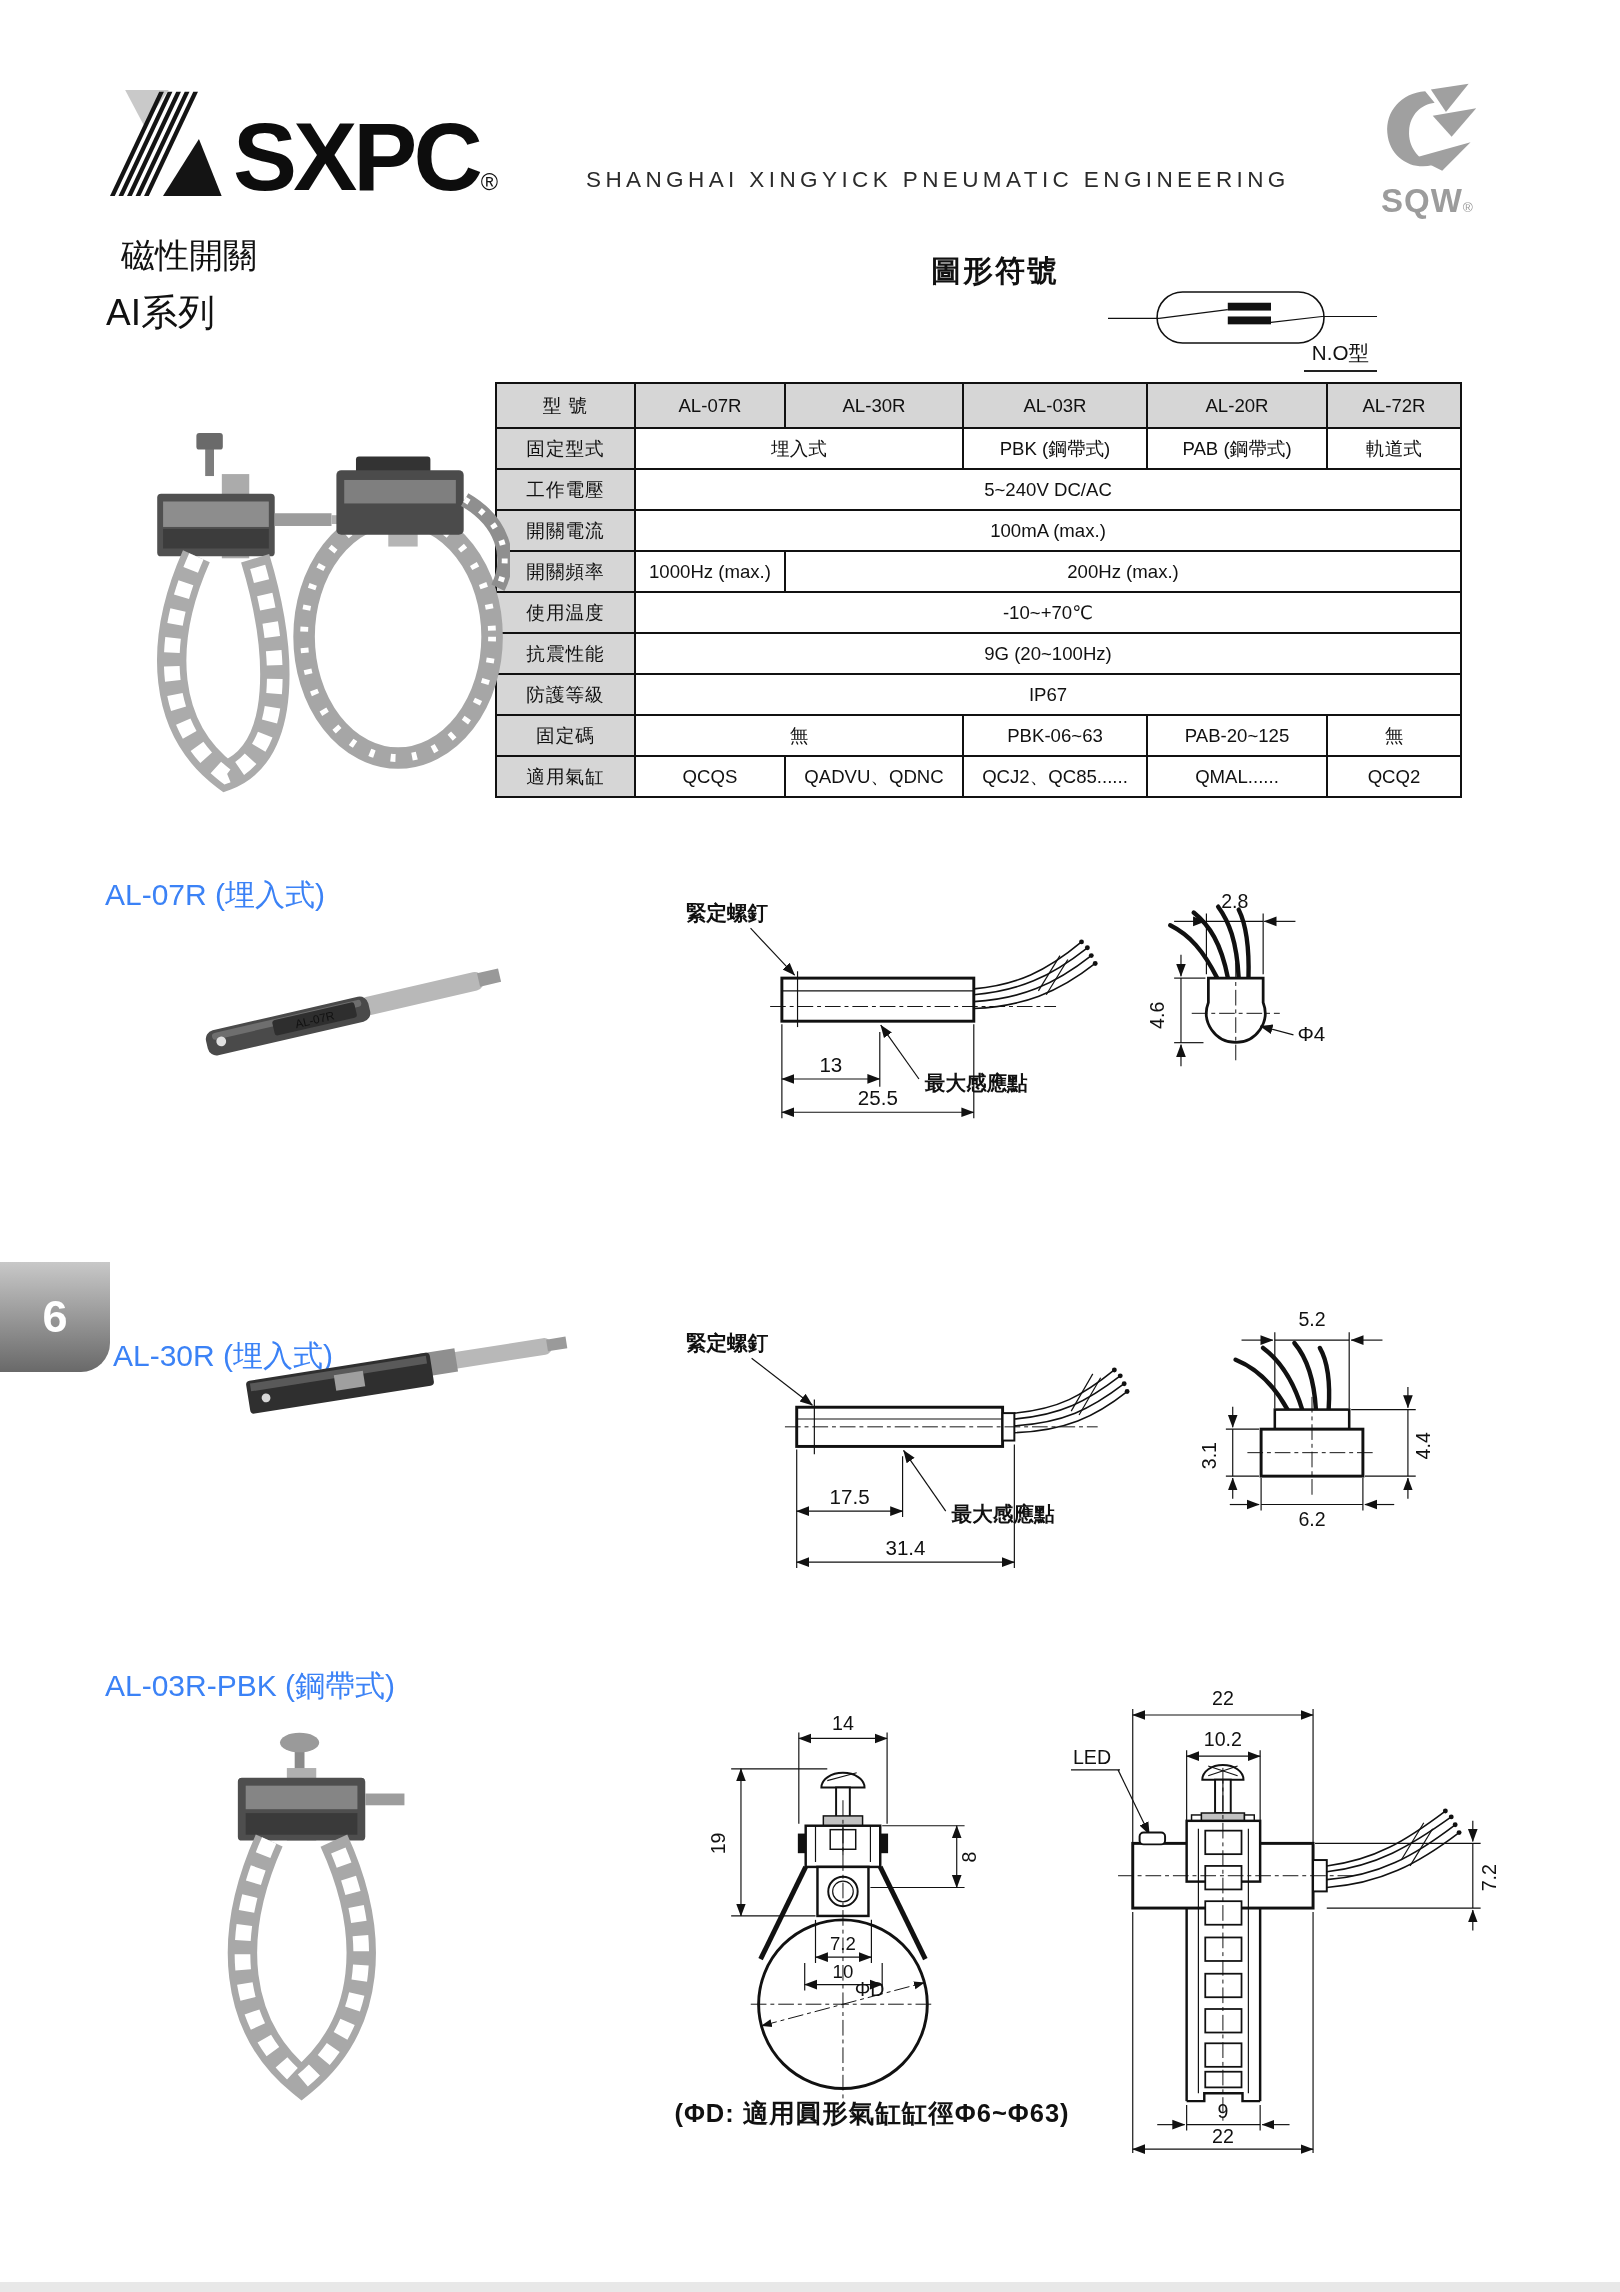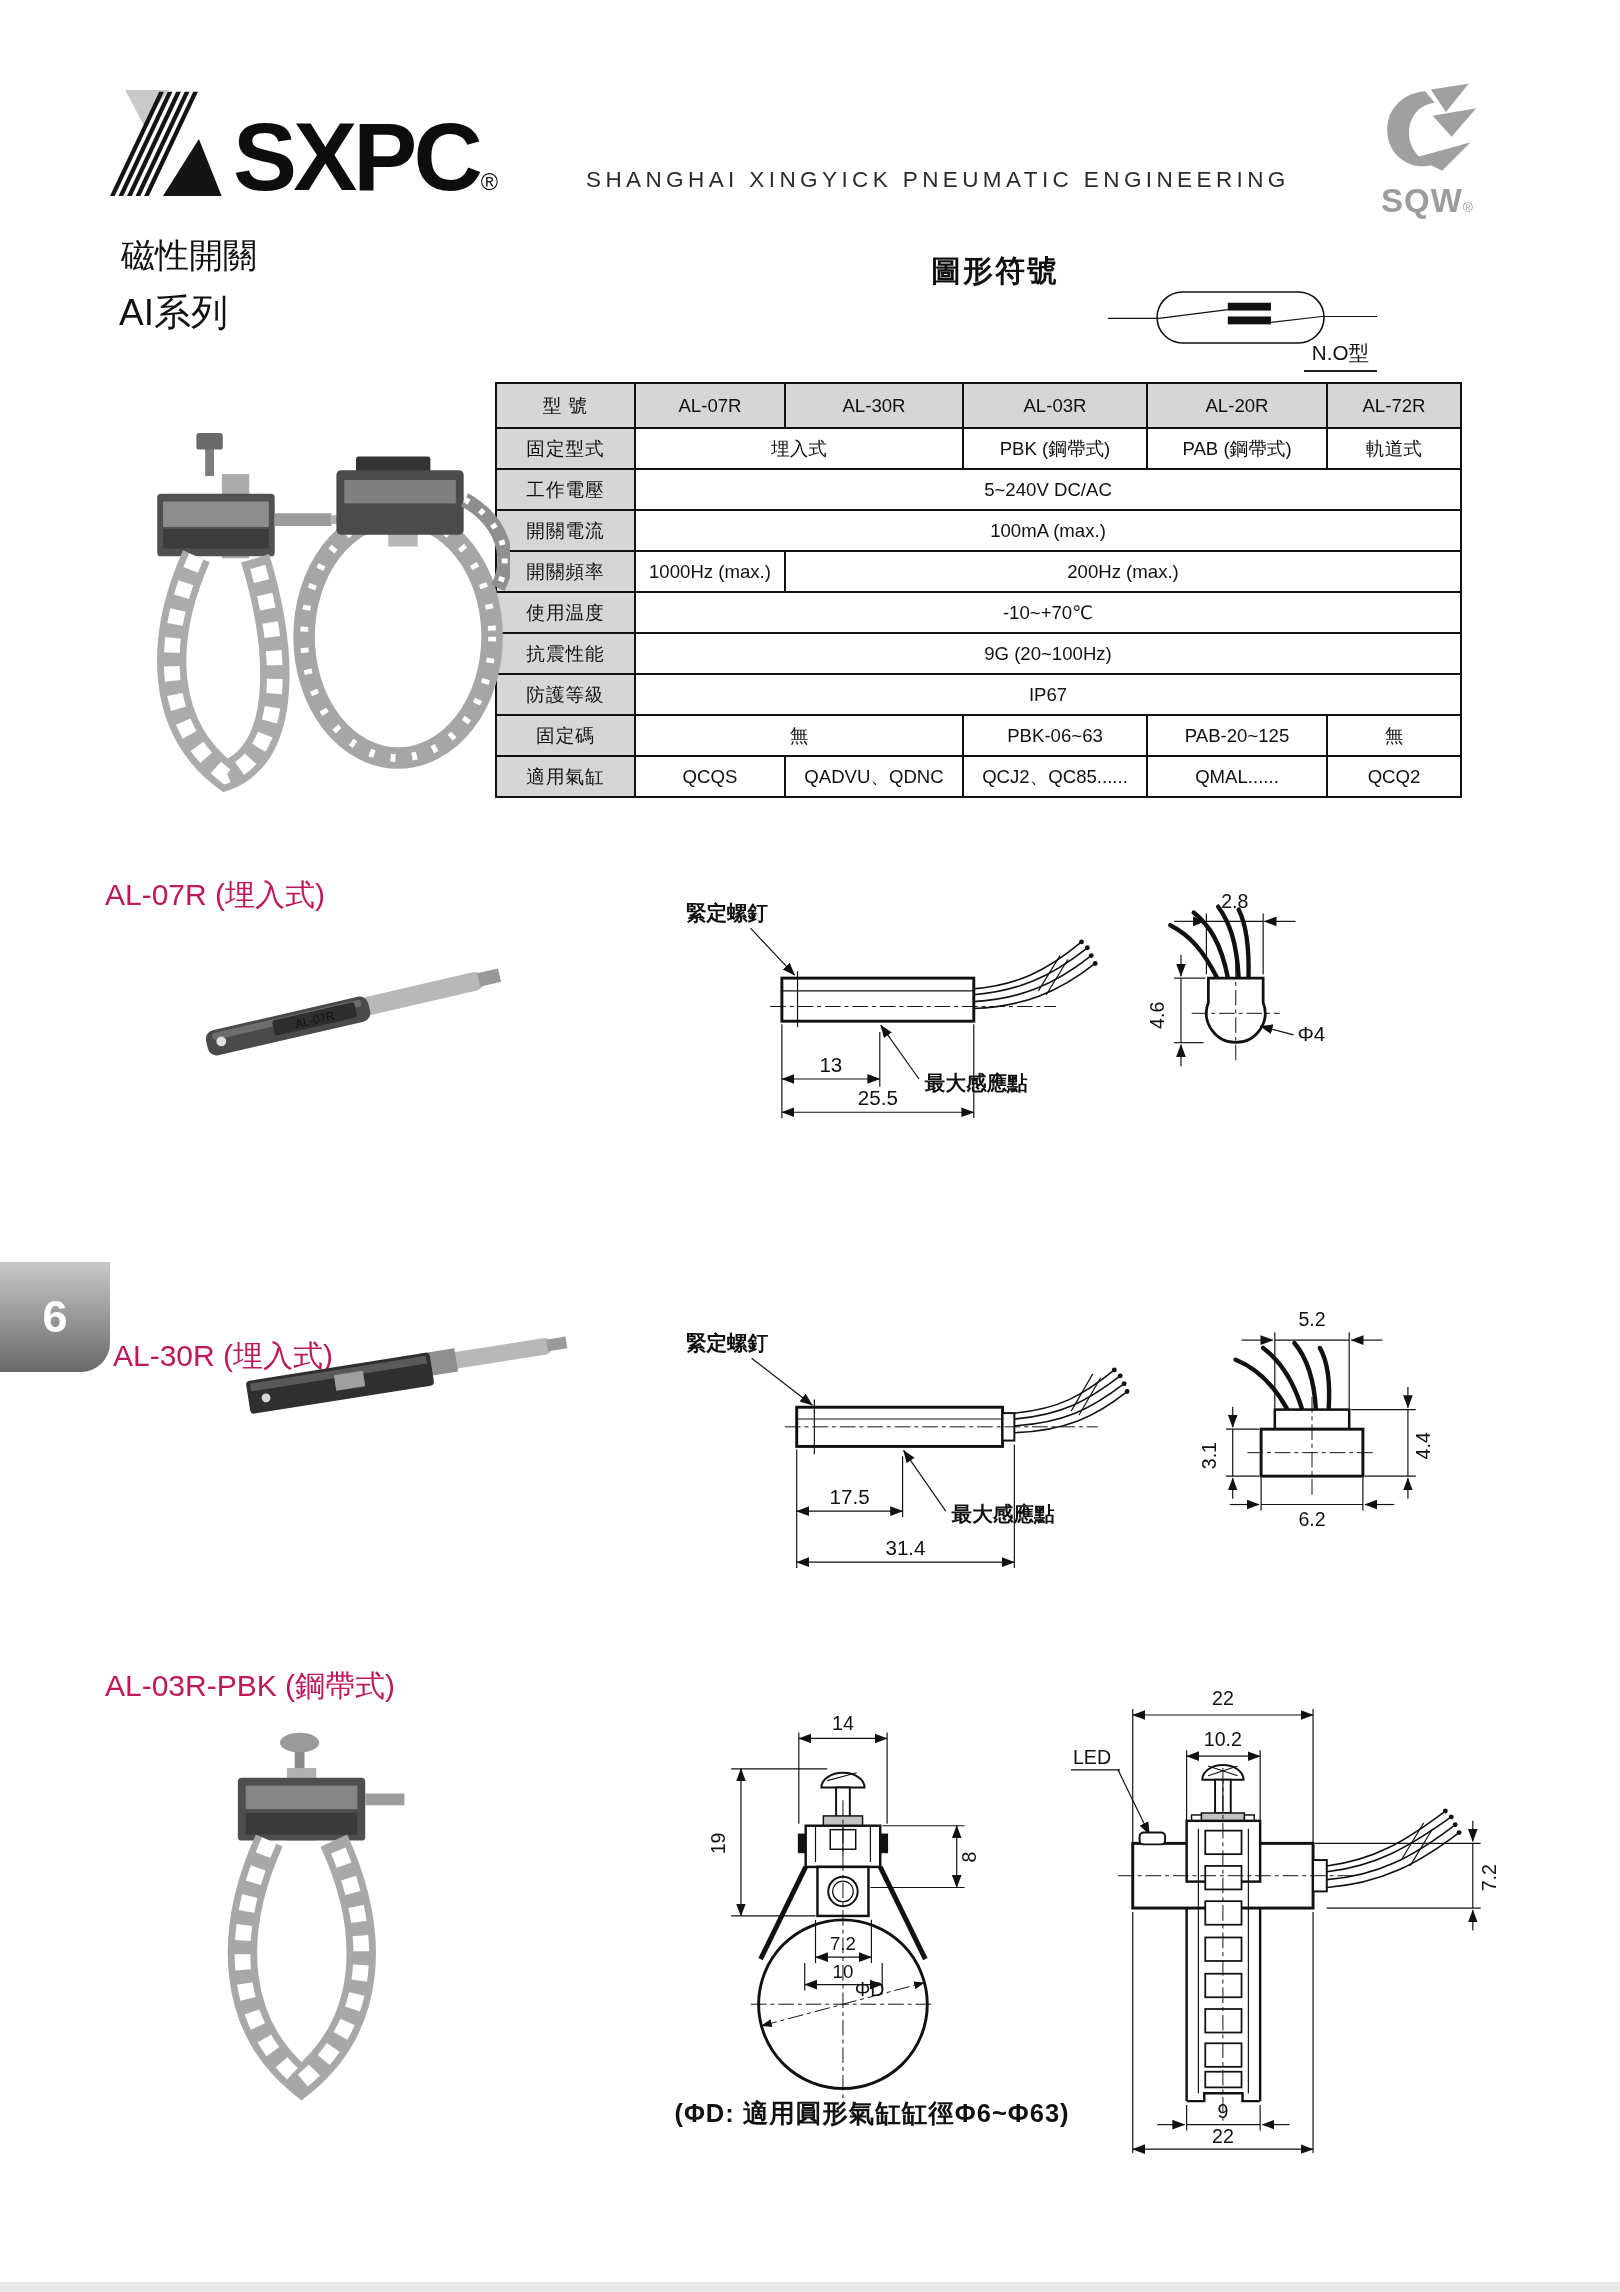--- a/index.html
+++ b/index.html
@@ -10,24 +10,24 @@
   #logo-wrap{left:110px;top:84px;display:flex;align-items:flex-end;}
   #logo-text{font-size:96px;font-weight:900;letter-spacing:-3.9px;line-height:0.84;color:#0d0d0d;}
   #logo-reg{font-size:23.5px;font-weight:400;align-self:flex-end;margin:0 0 2px 2px;}
   #company{left:586px;top:167px;font-size:22.5px;letter-spacing:4.4px;color:#2b2b2b;}
   #sqw-wrap{left:1364px;top:82px;width:127px;text-align:center;}
   #sqw-text{font-size:33px;font-weight:900;color:#9c9c9c;letter-spacing:1px;line-height:1;}
   #sqw-reg{font-size:13.7px;font-weight:400;color:#9c9c9c;vertical-align:baseline;}
   
   .cjk-title{font-size:34px;color:#111;margin-left:16px;}
   #title1{left:105px;top:233px;}
-  #title2{left:103px;top:288px;font-size:37px;}
+  #title2{left:90px;top:288px;font-size:37px;}
   #sym-head{left:931px;top:251px;font-size:30px;font-weight:bold;letter-spacing:2px;}
   #no-label{left:1304px;top:339px;font-size:20.6px;border-bottom:2px solid #222;padding:0 7.8px 2.9px 7.8px;}
-  .sec-title{font-size:30px;color:#be185d;}
+  .sec-title{font-size:30px;color:#3b82f6;}
   #t-al07r{left:105px;top:875px;}
   #t-al30r{left:113px;top:1336px;text-align:right;}
   #t-al03r{left:105px;top:1666px;}
   #dia-caption{left:617px;top:2096px;width:510px;text-align:center;font-size:25.5px;font-weight:bold;letter-spacing:1px;}
   
   #spec-table{position:absolute;left:495px;top:382px;border-collapse:collapse;table-layout:fixed;
               width:966px;border:2.9px solid #111;}
   #spec-table td{border:2px solid #111;text-align:center;vertical-align:middle;font-size:18.6px;
                  padding:0 2px;height:39px;overflow:hidden;}
   #spec-table tr:first-child td{height:43px;margin-top:24px;}

